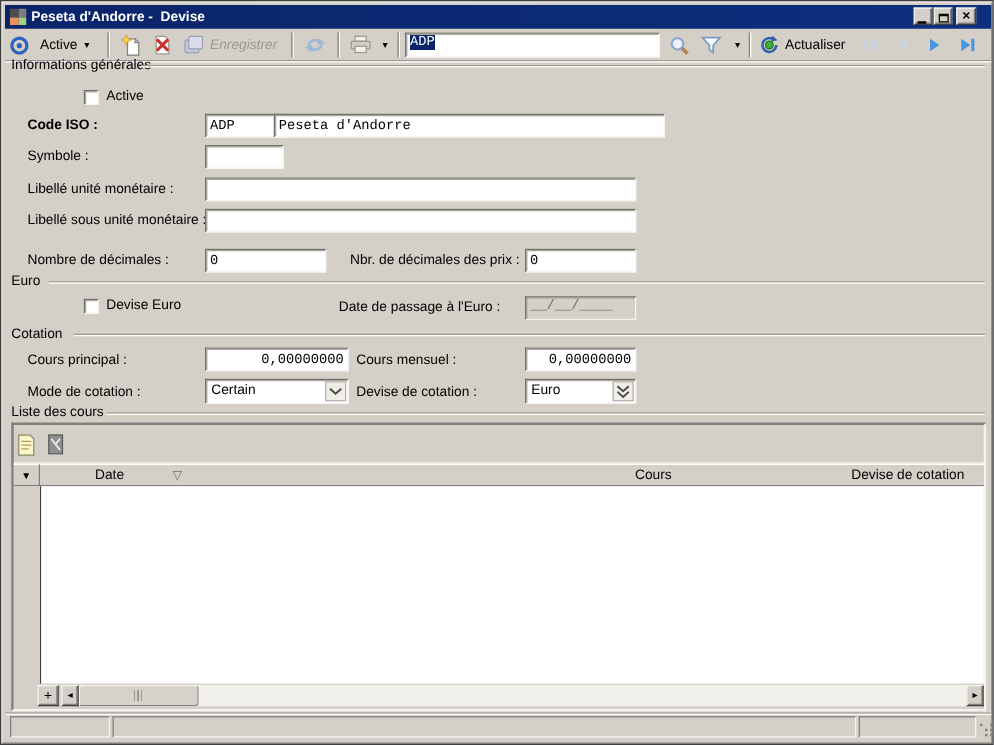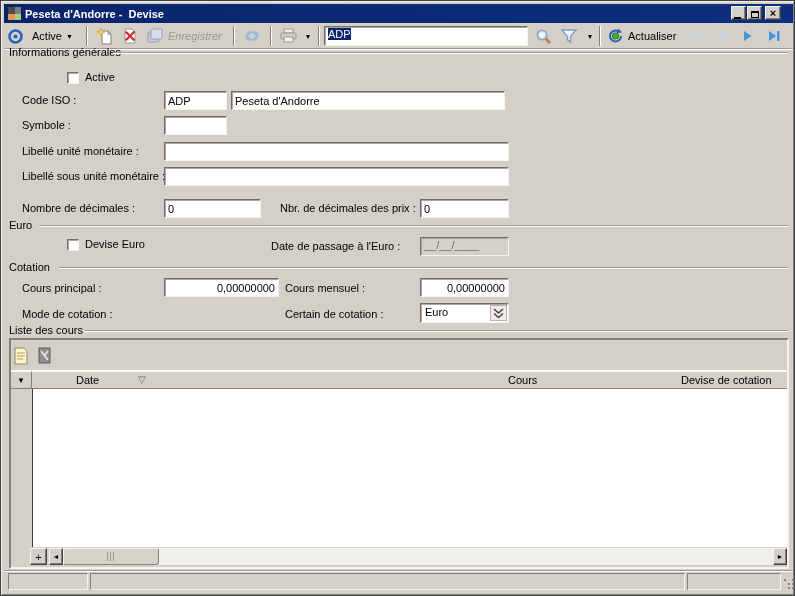--- a/index.html
+++ b/index.html
@@ -36,21 +36,21 @@
     background:transparent; border:none; padding:0 3px; font-family:inherit; font-size:11px; gap:4px; cursor:default; }
   .disabled-text { color:#9a9890; }
   .caret { font-size:7px; line-height:7px; }
   .groove-h { position:absolute; height:2px; border-top:1px solid #9a9890; border-bottom:1px solid #fff; }
 
   
   .field, .inp {
     position:absolute; background:#fff;
     border:1px solid; border-color:#707068 #f4f3ef #f4f3ef #707068;
     box-shadow: inset 1px 1px 0 #a8a8a0;
-    font-family:Liberation Sans, sans-serif; font-size:11px; padding:1px 3px; color:#000;
+    font-family:Liberation Mono, monospace; font-size:11px; padding:1px 3px; color:#000;
   }
   .inp { outline:none; }
   .num { text-align:right; }
   .inp:disabled, .masked { background:#d4d0c8; color:#6f6f68; }
   .sel-text { background:#0a246a; color:#fff; }
 
   .checkbox { position:absolute; width:12px; height:12px; background:#fff;
     border:1px solid; border-color:#707068 #f4f3ef #f4f3ef #707068;
     box-shadow: inset 1px 1px 0 #a8a8a0; }
 
@@ -246,23 +246,23 @@
     </span>
   </button>
   <span class="groove-h" style="left:3px;top:47px;width:789px;"></span>
 
   <span class="lbl" style="left:8px;top:45px;">Informations générales</span>
   <span class="groove-h" style="left:112px;top:51px;width:675px;"></span>
 
   <span class="checkbox" style="left:66px;top:71px;"></span>
   <span class="lbl" style="left:84px;top:70px;">Active</span>
 
-  <span class="lbl" style="left:21px;top:93px;">Code ISO :</span>
+  <span class="lbl" style="left:21px;top:93px;font-weight:bold;">Code ISO :</span>
   <input class="inp" style="left: 163px; top: 90px; width: 63px; height: 19px;" value="ADP">
-  <input class="inp" style="left: 230px; top: 90px; width: 274px; height: 19px;" value="Peseta d'Andorre">
+  <input class="inp" style="left: 218px; top: 90px; width: 313px; height: 19px;" value="Peseta d'Andorre">
 
   <span class="lbl" style="left:21px;top:118px;">Symbole :</span>
   <input class="inp" style="left: 163px; top: 115px; width: 63px; height: 19px;" value="">
 
   <span class="lbl" style="left:21px;top:144px;">Libellé unité monétaire :</span>
   <input class="inp" style="left: 163px; top: 141px; width: 345px; height: 19px;" value="">
 
   <span class="lbl" style="left:21px;top:169px;">Libellé sous unité monétaire :</span>
   <input class="inp" style="left: 163px; top: 166px; width: 345px; height: 19px;" value="">
 
@@ -283,21 +283,31 @@
 
   <span class="lbl" style="left:8px;top:260px;">Cotation</span>
   <span class="groove-h" style="left:58px;top:266px;width:729px;"></span>
 
   <span class="lbl" style="left:21px;top:281px;">Cours principal :</span>
   <input class="inp num" style="left: 163px; top: 277px; width: 115px; height: 19px;" value="0,00000000">
   <span class="lbl" style="left:284px;top:281px;text-align:center;">Cours mensuel :</span>
   <input class="inp num" style="left: 419px; top: 277px; width: 89px; height: 19px;" value="0,00000000">
 
   <span class="lbl" style="left:21px;top:307px;">Mode de cotation :</span>
-  <span class="lbl" style="left:284px;top:307px;">Certain de cotation :</span>
+  <div class="combo" style="left:163px;top:302px;width:115px;height:20px;">
+    <span class="val">Certain</span>
+    <button class="combo-btn">
+      <span>
+        <svg width="11" height="7" viewBox="0 0 11 7">
+            <path d="M1 1l4.5 4L10 1" fill="none" stroke="#4a4a48" stroke-width="1.6"></path>
+          </svg>
+      </span>
+    </button>
+  </div>
+  <span class="lbl" style="left:284px;top:307px;">Devise de cotation :</span>
   <div class="combo" style="left:419px;top:302px;width:89px;height:20px;">
     <span class="val">Euro</span>
     <button class="combo-btn">
       <span>
         <svg width="11" height="11" viewBox="0 0 11 11">
             <path d="M1 1l4.5 4L10 1M1 5.5l4.5 4L10 5.5" fill="none" stroke="#4a4a48" stroke-width="1.6"></path>
           </svg>
       </span>
     </button>
   </div>

